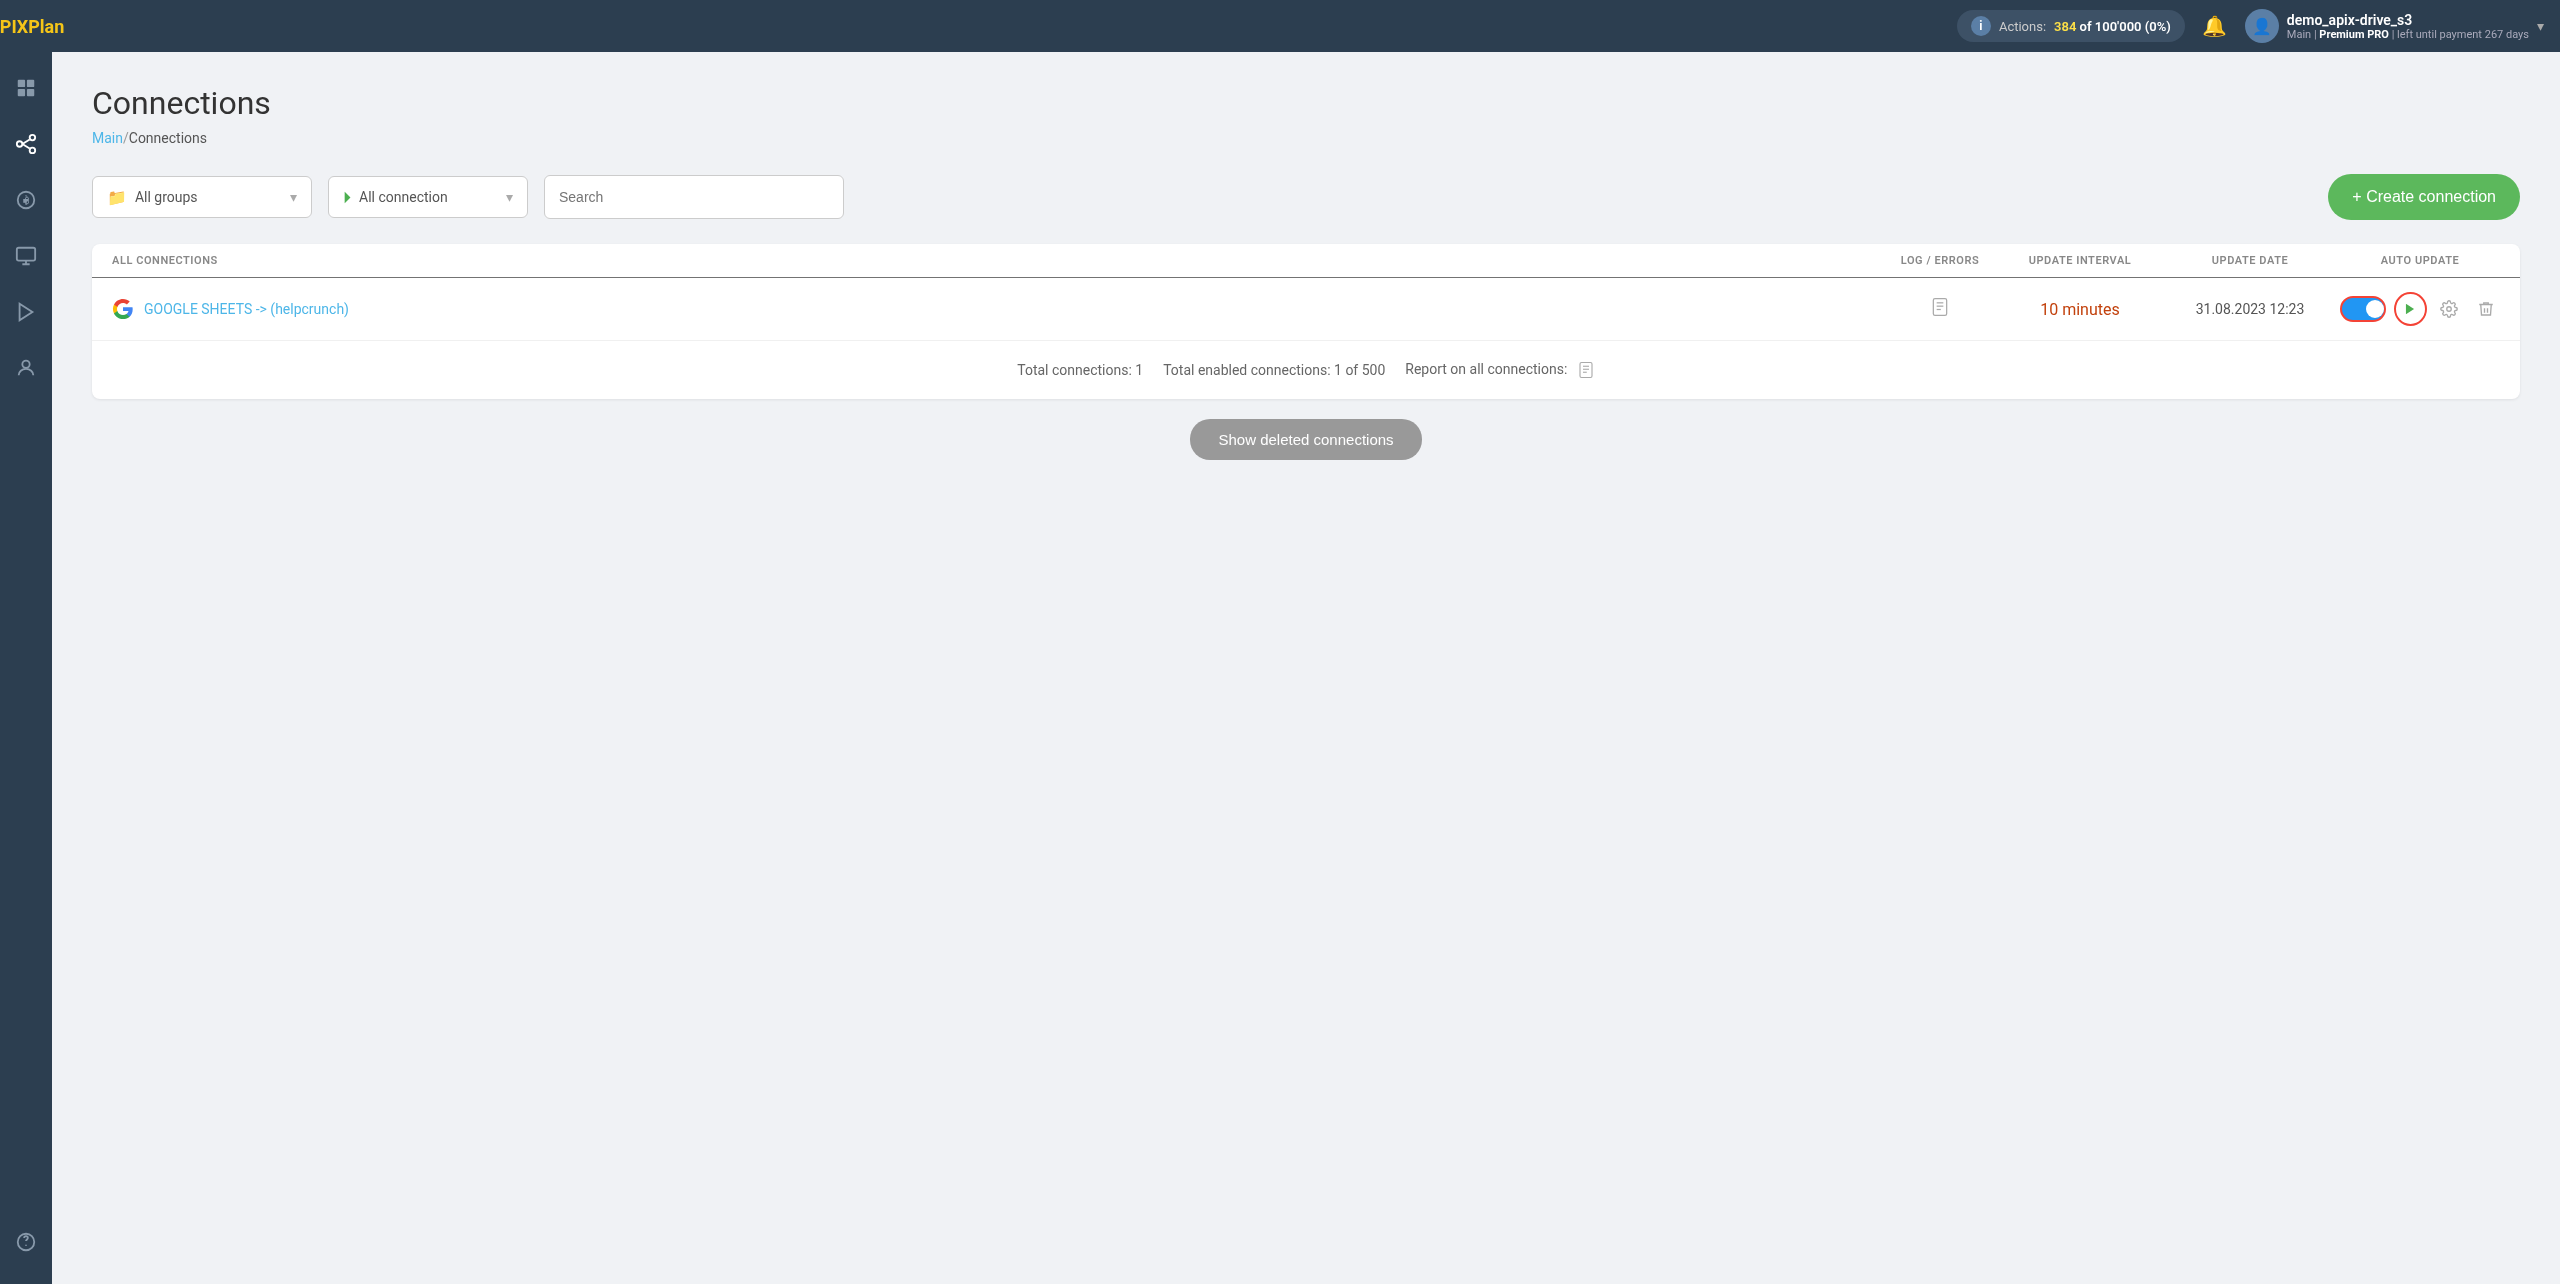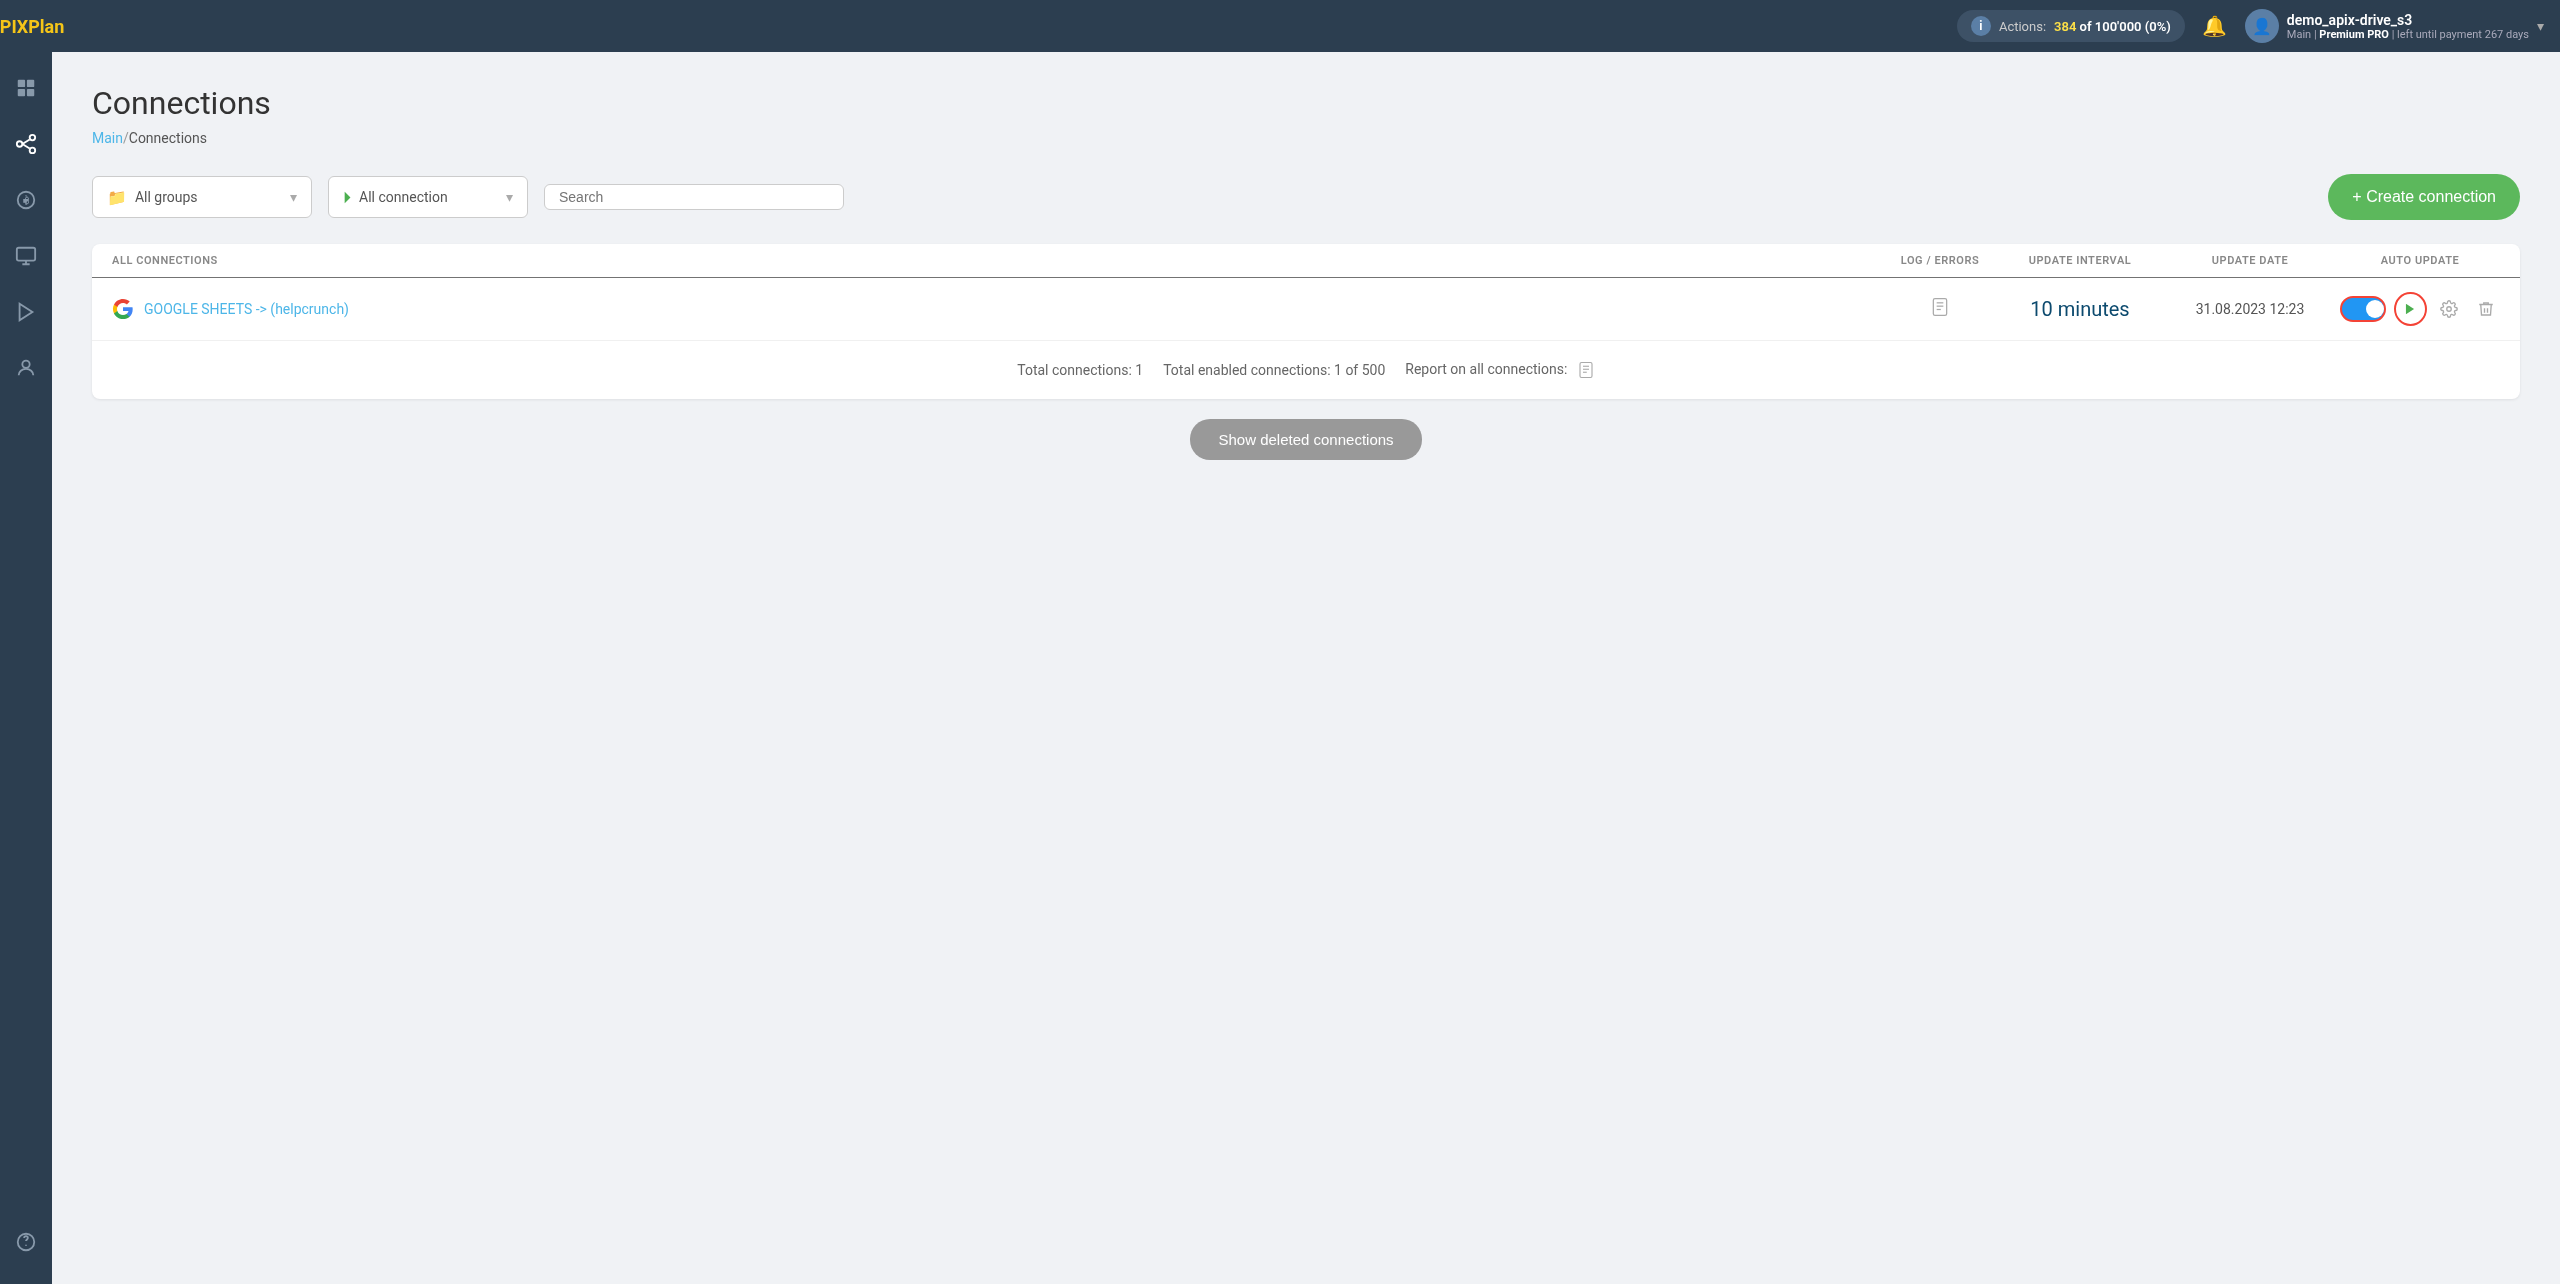--- a/index.html
+++ b/index.html
@@ -167,21 +167,21 @@
       background: #fff;
       cursor: pointer;
       font-size: 14px;
       color: #555;
       min-width: 220px;
     }
     .dropdown-select .folder-icon { color: #aaa; font-size: 16px; }
     .dropdown-select .play-icon { color: #4caf50; font-size: 16px; }
     .dropdown-select .chevron { margin-left: auto; color: #aaa; }
     .search-input-wrap {
-      height: 26px;
+      height: 44px;
       border: 1.5px solid #ccc;
       border-radius: 6px;
       padding: 0 14px;
       display: flex;
       align-items: center;
       background: #fff;
       min-width: 300px;
     }
     .search-input-wrap input {
       border: none;
@@ -257,22 +257,22 @@
       display: flex;
       align-items: center;
       justify-content: center;
     }
     .log-icon {
       color: #bbb;
       font-size: 18px;
       cursor: pointer;
     }
     .interval-text {
-      font-size: 20px;
-      color: #0c4a6e;
+      font-size: 16px;
+      color: #c2410c;
       text-align: center;
     }
     .update-date-text {
       font-size: 14px;
       color: #555;
       text-align: center;
     }
     .auto-update-actions {
       display: flex;
       align-items: center;

